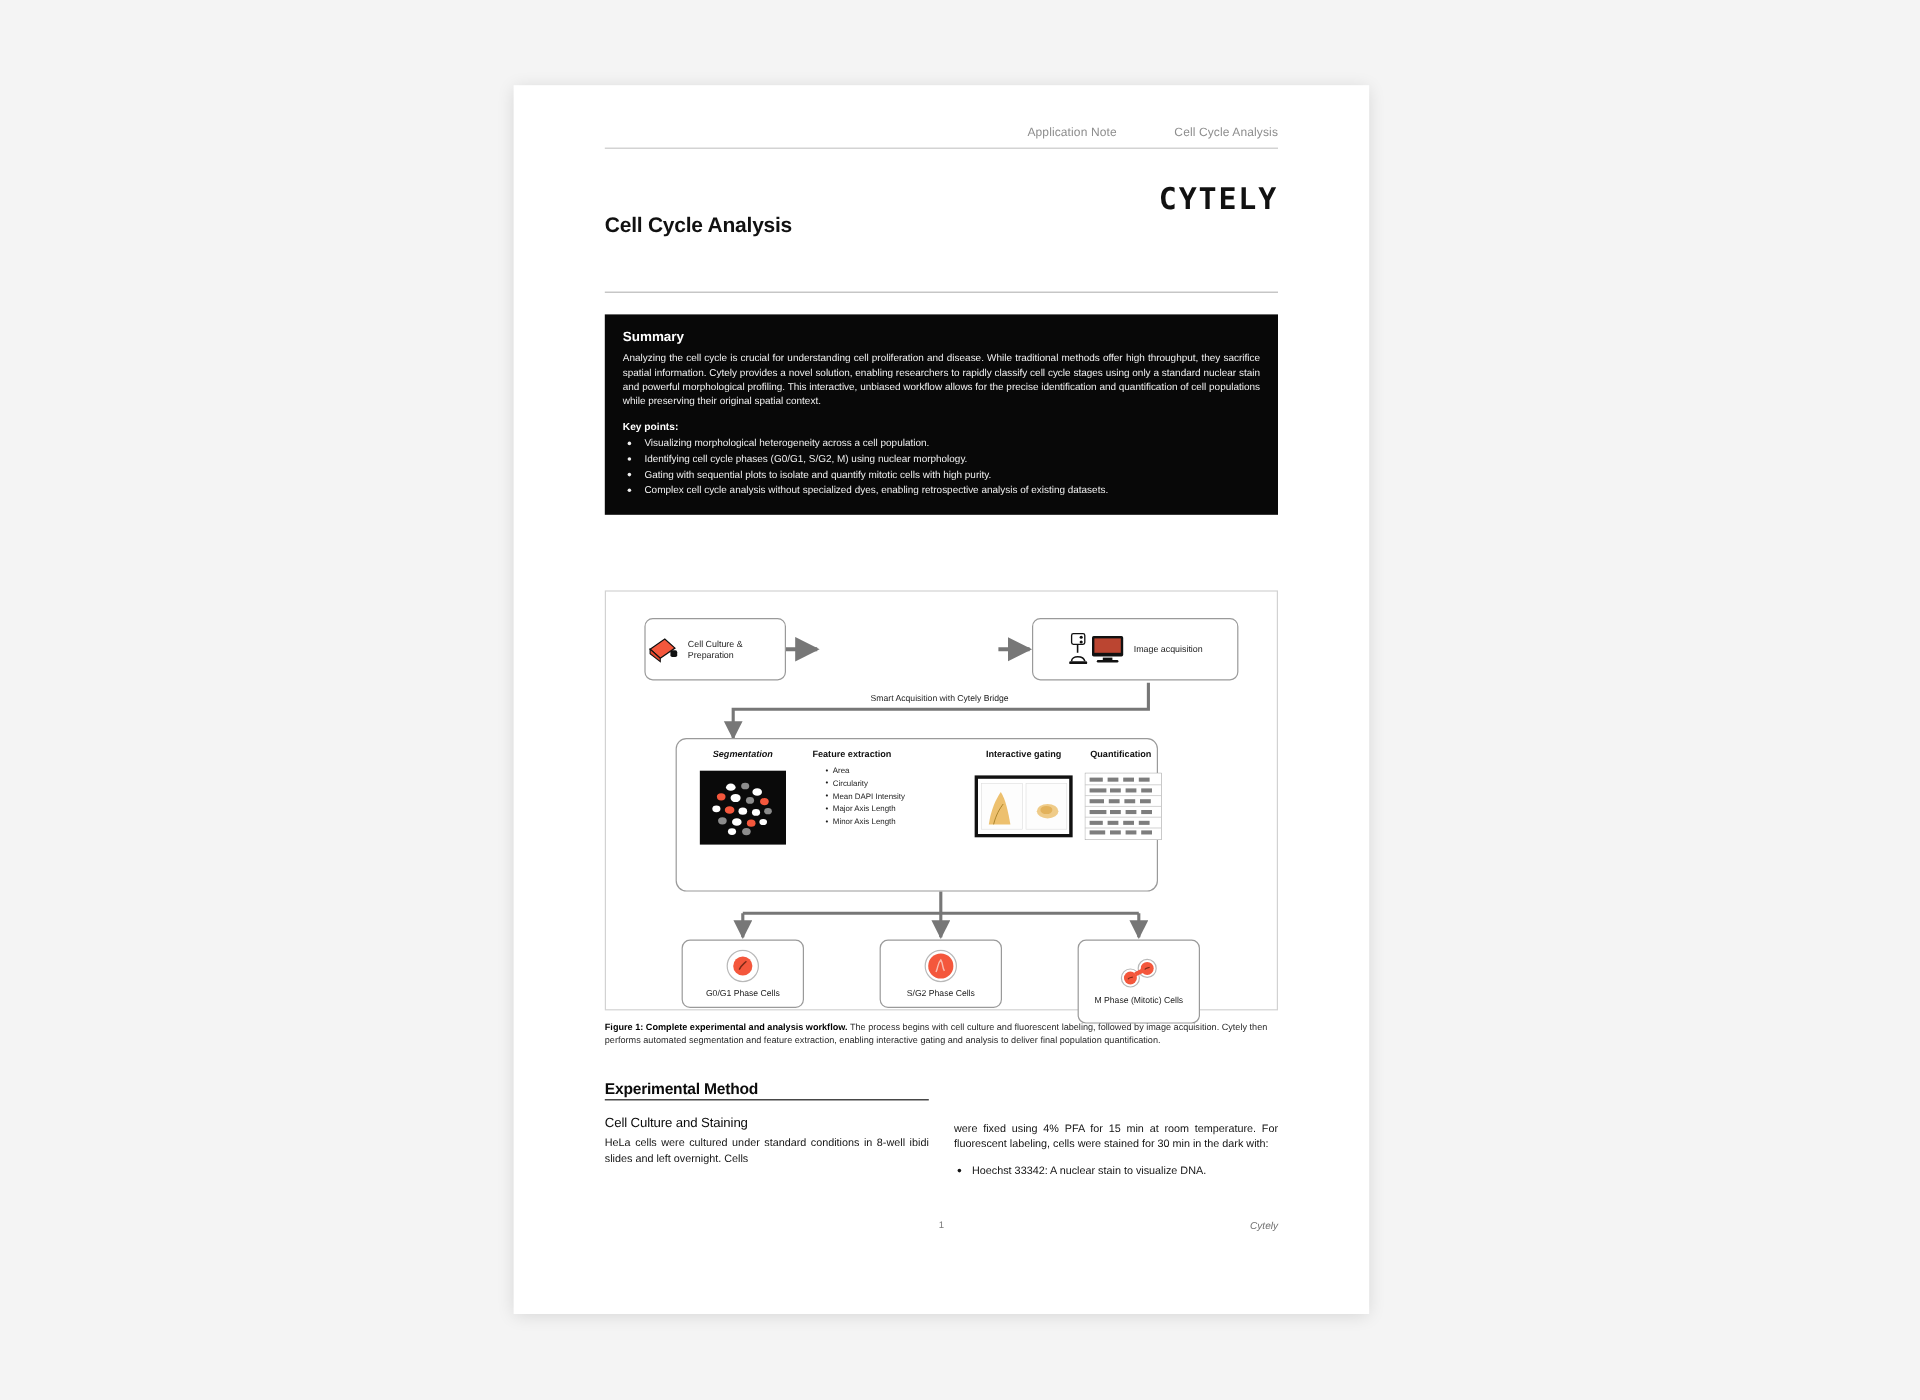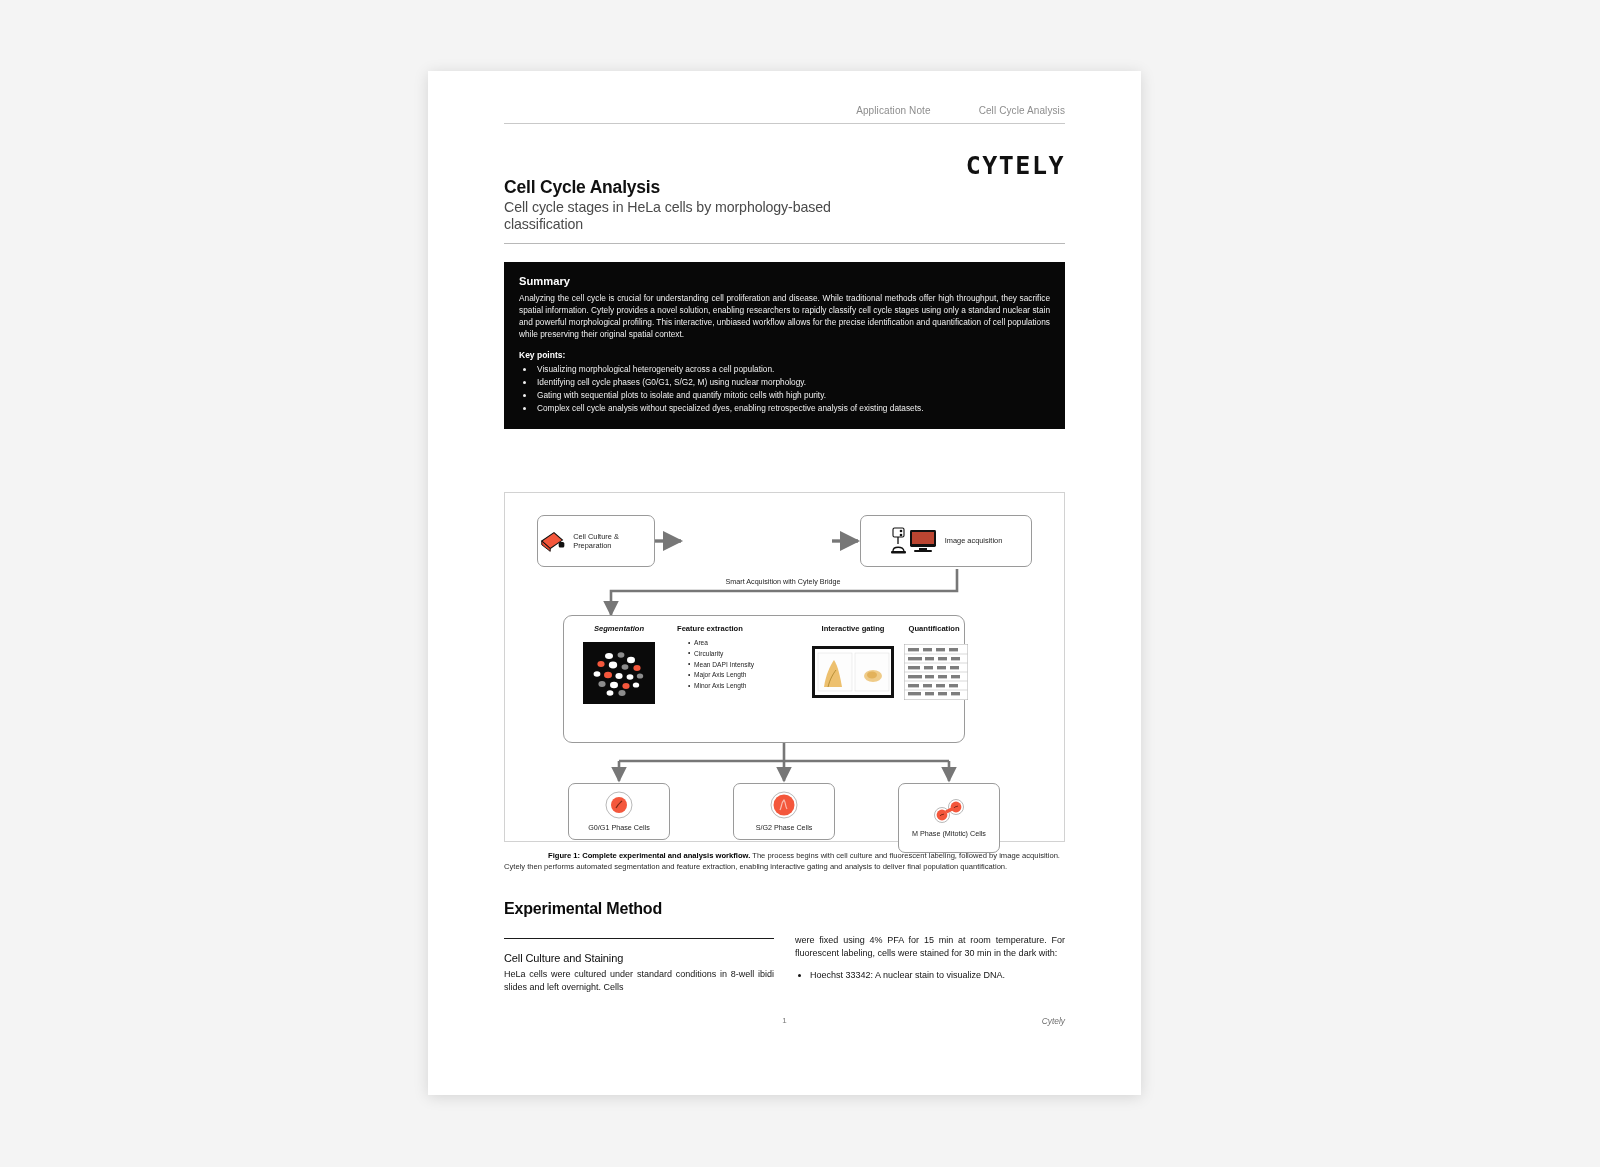--- a/index.html
+++ b/index.html
@@ -104,30 +104,30 @@
   }
   .phase-label {
     font-size:7.2px; color:#1d1d1d; text-align:center; line-height:1.3;
   }
 
   
   .caption {
     position:absolute; left:76px; top:779px; width:561px;
     font-size:7.6px; line-height:1.5; color:#2a2a2a;
   }
-  .caption b { color:#000;margin-left:44px; }
+  .caption b { color:#000; }
 
   
   .col { position:absolute; top:829px; width:270px; }
   .col-left  { left:76px; }
   .col-right { left:367px; }
 
   .h1 {
-    margin:0; font-size:16px; font-weight:700; color:#0b0b0b;
-    letter-spacing:-.2px; padding-bottom:20px; border-bottom:1.4px solid #1b1b1b;
+    margin:0; font-size:13px; font-weight:700; color:#0b0b0b;
+    letter-spacing:-.2px; padding-bottom:1px; border-bottom:1.4px solid #1b1b1b;
   }
   .h2 {
     margin:13px 0 4px 0; font-size:11px; font-weight:400; color:#0b0b0b;
     letter-spacing:-.1px;
   }
   .body-p {
     margin:0; font-size:9px; line-height:1.42; color:#141414;
     text-align:justify;
   }
   .body-ul { margin:9px 0 0 0; padding-left:15px; }
@@ -150,21 +150,20 @@
 
   <div class="runhead">
     <span>Application Note</span>
     <span>Cell Cycle Analysis</span>
   </div>
   <div class="runhead-rule"></div>
 
   <div class="logo">CYTELY</div>
 
   <div class="title">Cell Cycle Analysis</div>
-  <div class="subtitle">Cell cycle stages in HeLa cells by morphology-based classification</div>
   <div class="title-rule"></div>
 
   <div class="summary">
     <h2>Summary</h2>
     <p>Analyzing the cell cycle is crucial for understanding cell proliferation and disease. While traditional methods offer high throughput, they sacrifice spatial information. Cytely provides a novel solution, enabling researchers to rapidly classify cell cycle stages using only a standard nuclear stain and powerful morphological profiling. This interactive, unbiased workflow allows for the precise identification and quantification of cell populations while preserving their original spatial context.</p>
     <div class="kp-title">Key points:</div>
     <ul>
       <li>Visualizing morphological heterogeneity across a cell population.</li>
       <li>Identifying cell cycle phases (G0/G1, S/G2, M) using nuclear morphology.</li>
       <li>Gating with sequential plots to isolate and quantify mitotic cells with high purity.</li>

